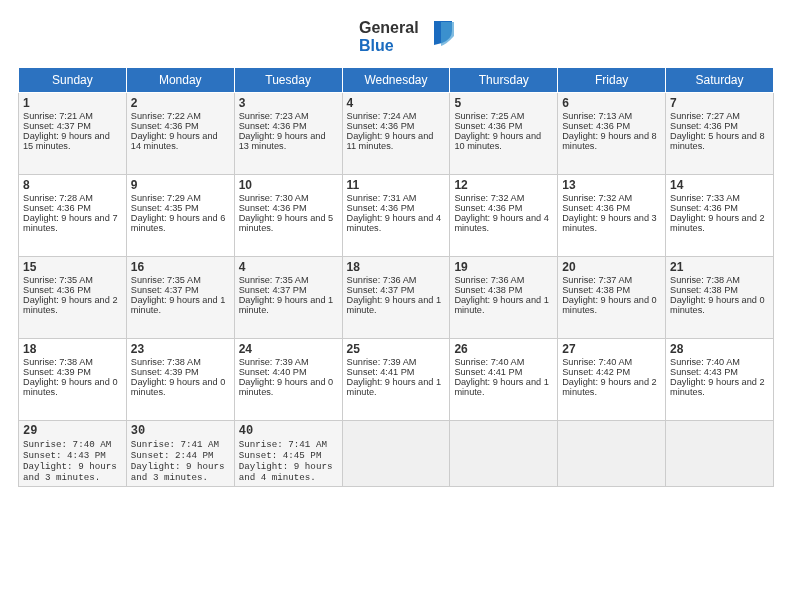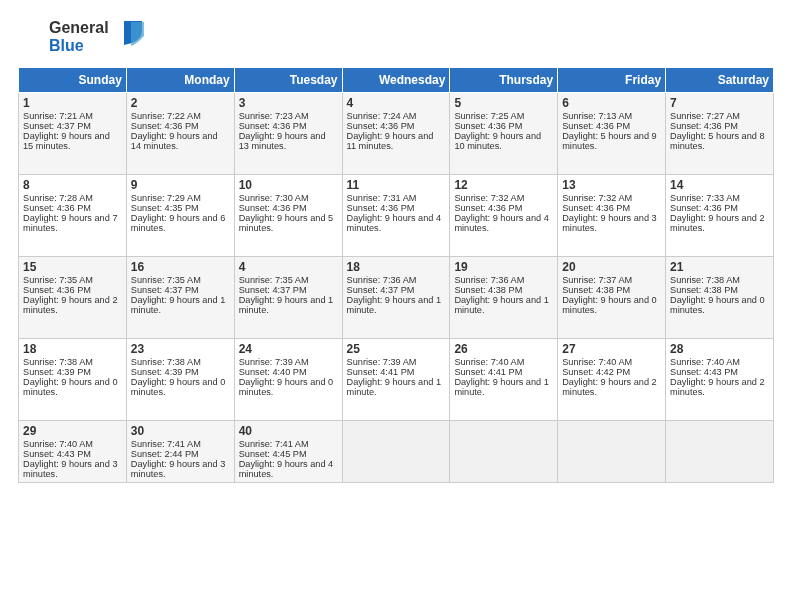--- a/index.html
+++ b/index.html
@@ -10,21 +10,21 @@
       background: #fff;
       overflow: hidden;
     }
     .page {
       width: 792px;
       height: 612px;
       padding: 15px 18px 10px 18px;
     }
     .header {
       display: flex;
-      justify-content: flex-start;
+      justify-content: center;
       align-items: flex-start;
       margin-bottom: 8px;
       margin-left: 31px;
     }
     .logo {
       display: flex;
       align-items: center;
     }
     .title-block {
       text-align: right;
@@ -41,23 +41,23 @@
     }
     .calendar {
       width: 100%;
       border-collapse: collapse;
       table-layout: fixed;
     }
     .calendar th {
       background: #2c72c0;
       color: #fff;
       font-size: 12px;
-      font-weight: bold;
+      font-weight: normal;
       padding: 5px 4px;
-      text-align: right;
+      text-align: center;
       border: 1px solid #fff;
     }
     .calendar td {
       vertical-align: top;
       border: 1px solid #ccc;
       padding: 3px 4px;
       font-size: 9.2px;
       color: #333;
       height: 82px;
       background: #fff;
@@ -73,20 +73,21 @@
       font-weight: bold;
       color: #333;
       display: block;
       margin-bottom: 1px;
     }
     .empty-cell {
       background: #f0f0f0 !important;
     }
     .last-row td {
       height: 55px;
+      font-family: Liberation Mono, monospace;
     }
   </style>
 </head>
 <body>
 
 <div class="page">
   <div class="header">
     <div class="logo">
       <div>
         <svg width="105" height="40" viewBox="0 0 105 40">
@@ -116,21 +117,21 @@
         <th>Saturday</th>
       </tr>
     </thead>
     <tbody id="calendar-body">
     <tr>
           <td><span class="day-num">1</span><span>Sunrise: 7:21 AM</span><br><span>Sunset: 4:37 PM</span><br><span>Daylight: 9 hours and 15 minutes.</span></td>
           <td><span class="day-num">2</span><span>Sunrise: 7:22 AM</span><br><span>Sunset: 4:36 PM</span><br><span>Daylight: 9 hours and 14 minutes.</span></td>
           <td><span class="day-num">3</span><span>Sunrise: 7:23 AM</span><br><span>Sunset: 4:36 PM</span><br><span>Daylight: 9 hours and 13 minutes.</span></td>
           <td><span class="day-num">4</span><span>Sunrise: 7:24 AM</span><br><span>Sunset: 4:36 PM</span><br><span>Daylight: 9 hours and 11 minutes.</span></td>
           <td><span class="day-num">5</span><span>Sunrise: 7:25 AM</span><br><span>Sunset: 4:36 PM</span><br><span>Daylight: 9 hours and 10 minutes.</span></td>
-          <td><span class="day-num">6</span><span>Sunrise: 7:13 AM</span><br><span>Sunset: 4:36 PM</span><br><span>Daylight: 5 hours and 9 minutes.</span></td>
+          <td><span class="day-num">6</span><span>Sunrise: 7:13 AM</span><br><span>Sunset: 4:36 PM</span><br><span>Daylight: 9 hours and 8 minutes.</span></td>
           <td><span class="day-num">7</span><span>Sunrise: 7:27 AM</span><br><span>Sunset: 4:36 PM</span><br><span>Daylight: 5 hours and 8 minutes.</span></td>
         </tr>
         <tr>
           <td><span class="day-num">8</span><span>Sunrise: 7:28 AM</span><br><span>Sunset: 4:36 PM</span><br><span>Daylight: 9 hours and 7 minutes.</span></td>
           <td><span class="day-num">9</span><span>Sunrise: 7:29 AM</span><br><span>Sunset: 4:35 PM</span><br><span>Daylight: 9 hours and 6 minutes.</span></td>
           <td><span class="day-num">10</span><span>Sunrise: 7:30 AM</span><br><span>Sunset: 4:36 PM</span><br><span>Daylight: 9 hours and 5 minutes.</span></td>
           <td><span class="day-num">11</span><span>Sunrise: 7:31 AM</span><br><span>Sunset: 4:36 PM</span><br><span>Daylight: 9 hours and 4 minutes.</span></td>
           <td><span class="day-num">12</span><span>Sunrise: 7:32 AM</span><br><span>Sunset: 4:36 PM</span><br><span>Daylight: 9 hours and 4 minutes.</span></td>
           <td><span class="day-num">13</span><span>Sunrise: 7:32 AM</span><br><span>Sunset: 4:36 PM</span><br><span>Daylight: 9 hours and 3 minutes.</span></td>
           <td><span class="day-num">14</span><span>Sunrise: 7:33 AM</span><br><span>Sunset: 4:36 PM</span><br><span>Daylight: 9 hours and 2 minutes.</span></td>

